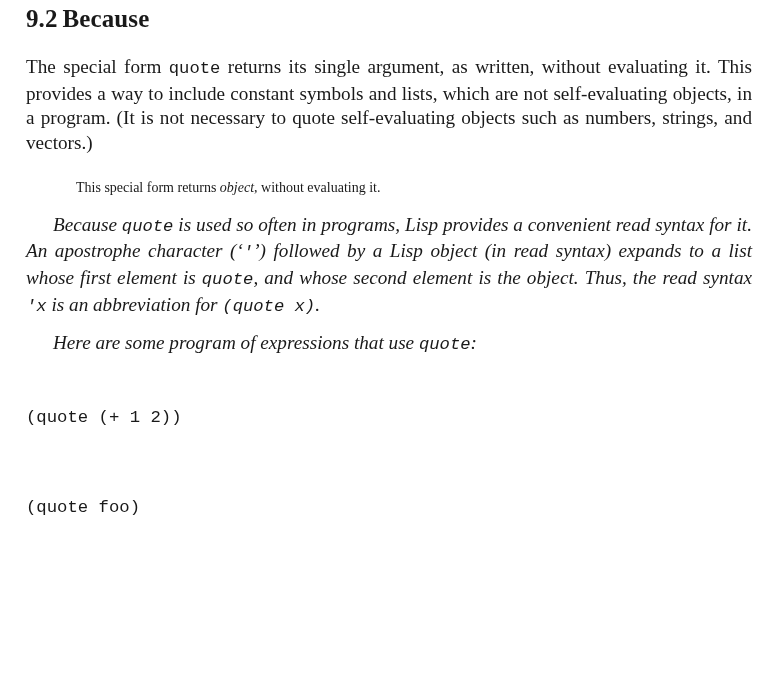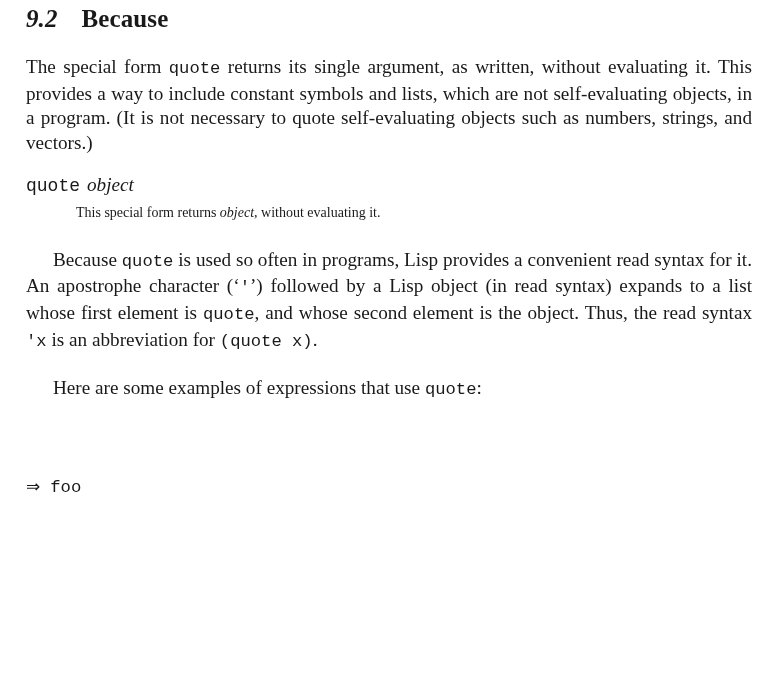--- a/index.html
+++ b/index.html
@@ -25,36 +25,36 @@
 
   
   .section-heading {
     font-family: "Liberation Serif", "DejaVu Serif", serif;
     font-weight: bold;
     font-size: 25px;
     line-height: 30px;
     margin: 4px 0 0 0;
     letter-spacing: 0.1px;
   }
-  .section-heading .num { margin-right: 24px; font-style: italic; }
+  .section-heading .num { margin-right: 5px; }
 
   
   p {
     margin: 0;
     font-size: 19.2px;
     line-height: 24.7px;
     text-align: justify;
     text-justify: inter-word;
     -moz-text-align-last: left;
     text-align-last: left;
     hyphens: none;
   }
   .para-first { margin-top: 21px; }
   .para-indent { text-indent: 27px; }
-  .gap-before { margin-top: 22px; }
+  .gap-before { margin-top: 12px; font-style: italic; }
 
   code, .mono {
     font-family: "Liberation Mono", "DejaVu Sans Mono", monospace;
     font-size: 17.2px;
   }
   .it { font-style: italic; }
 
   
   .defn-line {
     display: flex;
@@ -101,32 +101,32 @@
 
 <div class="page">
 
   <h1 class="section-heading">
     <span class="num">9.2</span><span>Because</span>
   </h1>
 
   <p class="para-first"><span>The special form </span><code class="mono">quote</code><span> returns its single argument, as written, without evaluating it. This provides a way to include constant symbols and lists, which are not self-evaluating objects, in a program. (It is not necessary to quote self-evaluating objects such as numbers, strings, and vectors.)</span></p>
 
   <div class="defn-line">
-    <span class="defn-left"><code class="mono">quote</code><span class="it">object</span></span>
   </div>
 
   <p class="defn-desc"><span>This special form returns </span><span class="it">object</span><span>, without evaluating it.</span></p>
 
   <p class="para-indent gap-before"><span>Because </span><code class="mono">quote</code><span> is used so often in programs, Lisp provides a convenient read syntax for it. An apostrophe character (</span><span class="qmark">‘</span><code class="mono">'</code><span class="qmark">’</span><span>) followed by a Lisp object (in read syntax) expands to a list whose first element is </span><code class="mono">quote</code><span>, and whose second element is the object. Thus, the read syntax </span><code class="mono">'x</code><span> is an abbreviation for </span><code class="mono">(quote x)</code><span>.</span></p>
 
-  <p class="para-indent gap-before"><span>Here are some examples of expressions that use </span><code class="mono">quote</code><span>:</span></p>
+  <p class="para-indent gap-before"><span>Here are some program of expressions that use </span><code class="mono">quote</code><span>:</span></p>
 
   <ul class="examples">
+    <li class="ex-expr">(quote (+ 1 2))</li>
 
-    <li class="ex-result"><span class="arrow">⇒</span><span class="arrow-gap"></span><span>foo</span></li>
+    <li class="ex-expr">(quote foo)</li>
 
     
     
 
     
     
 
     
     
 

